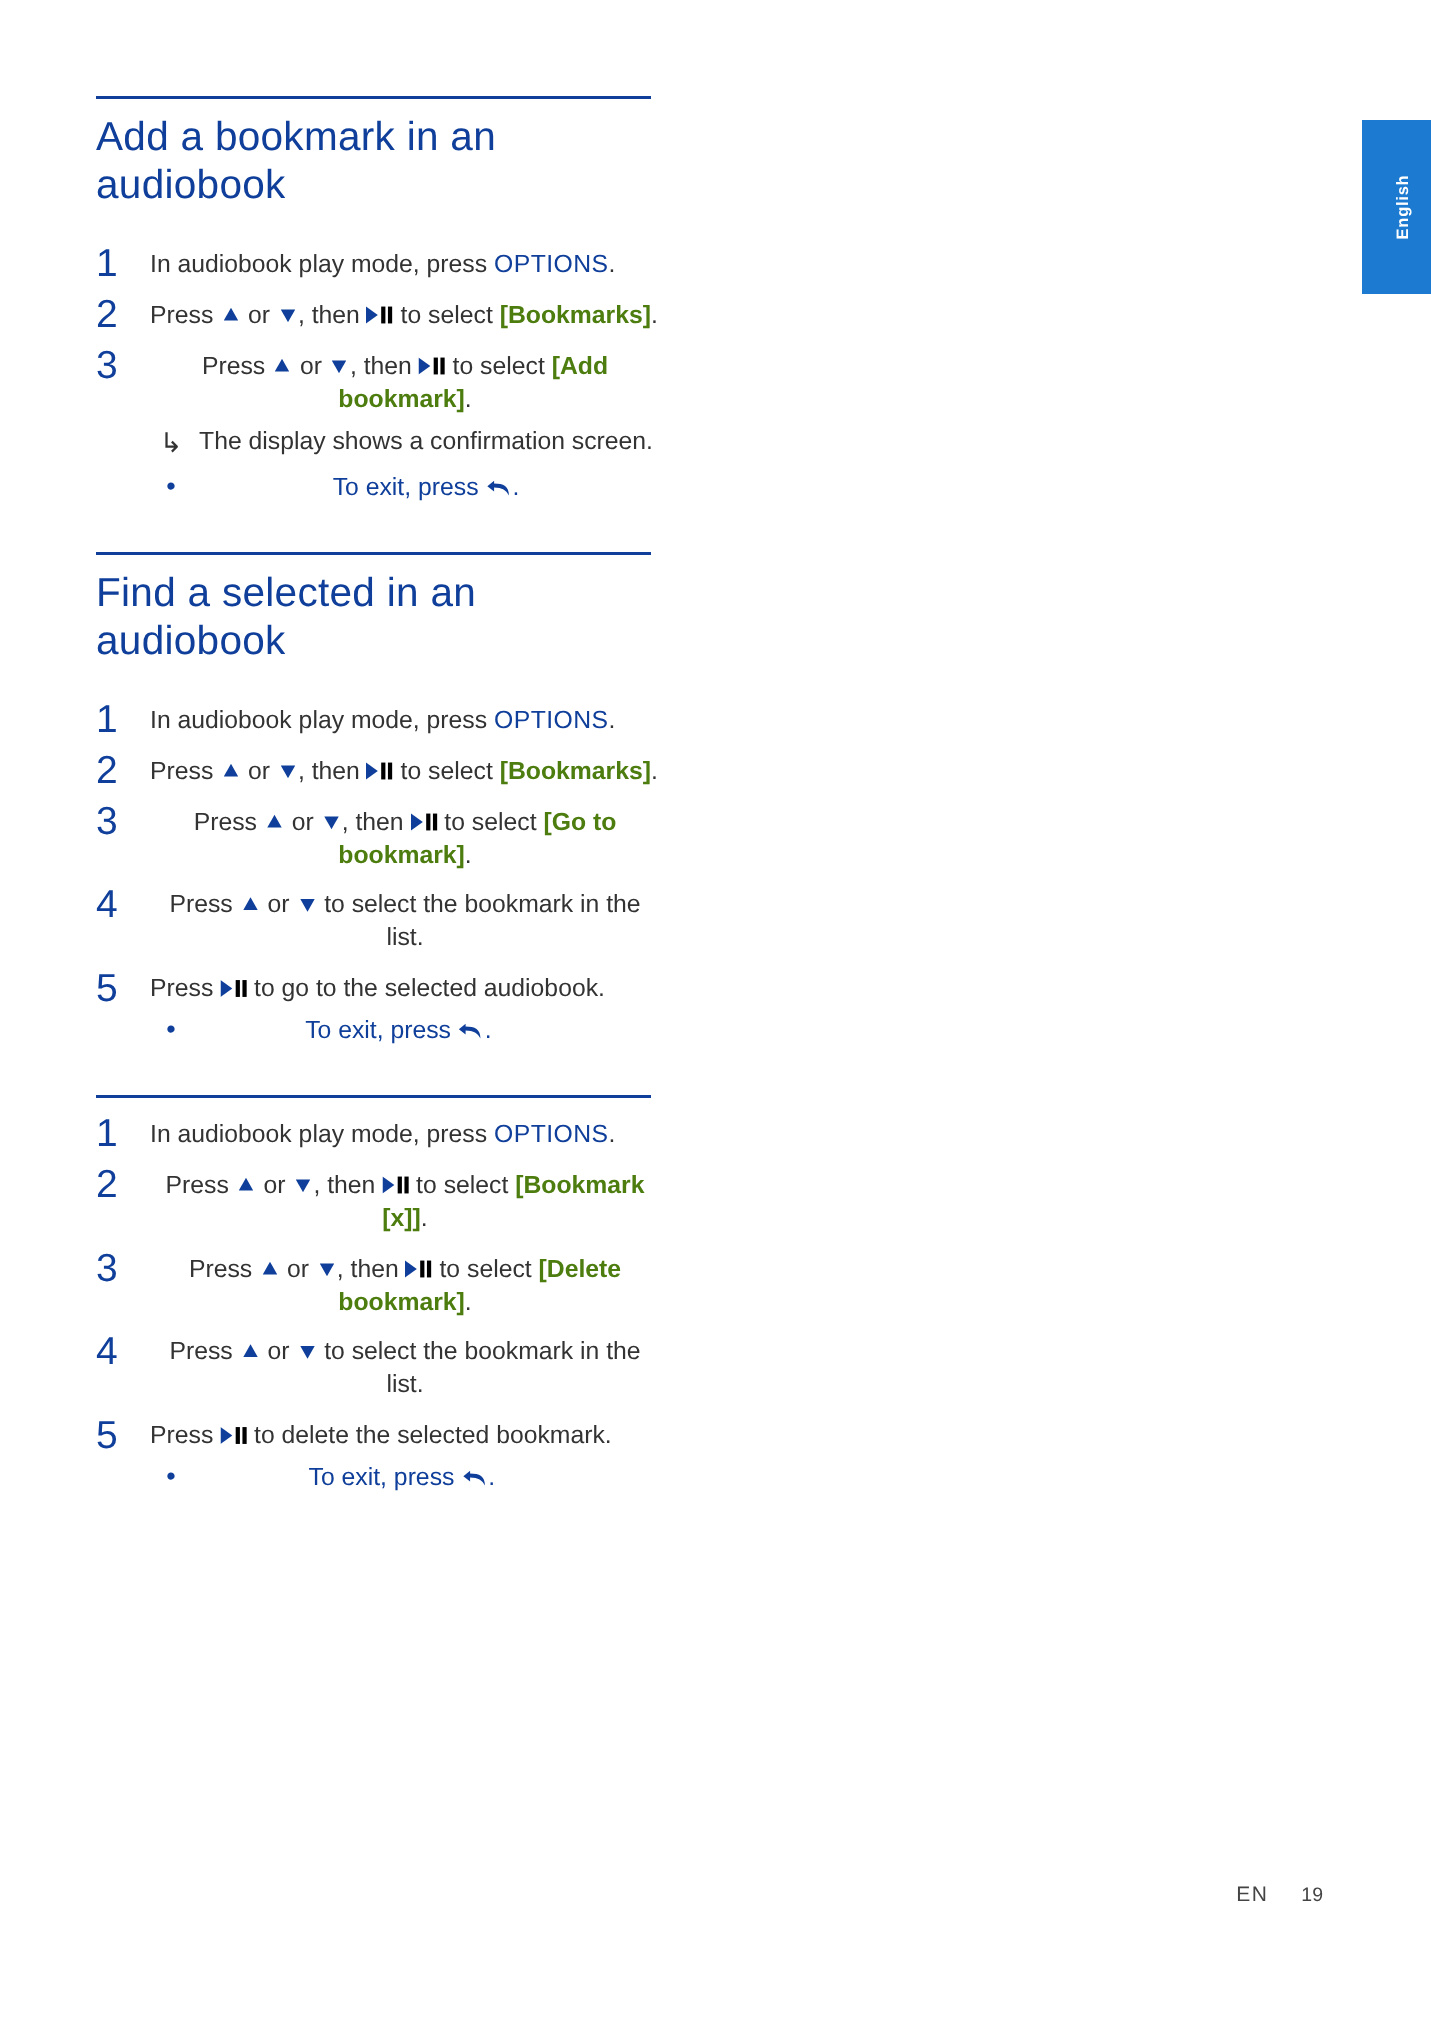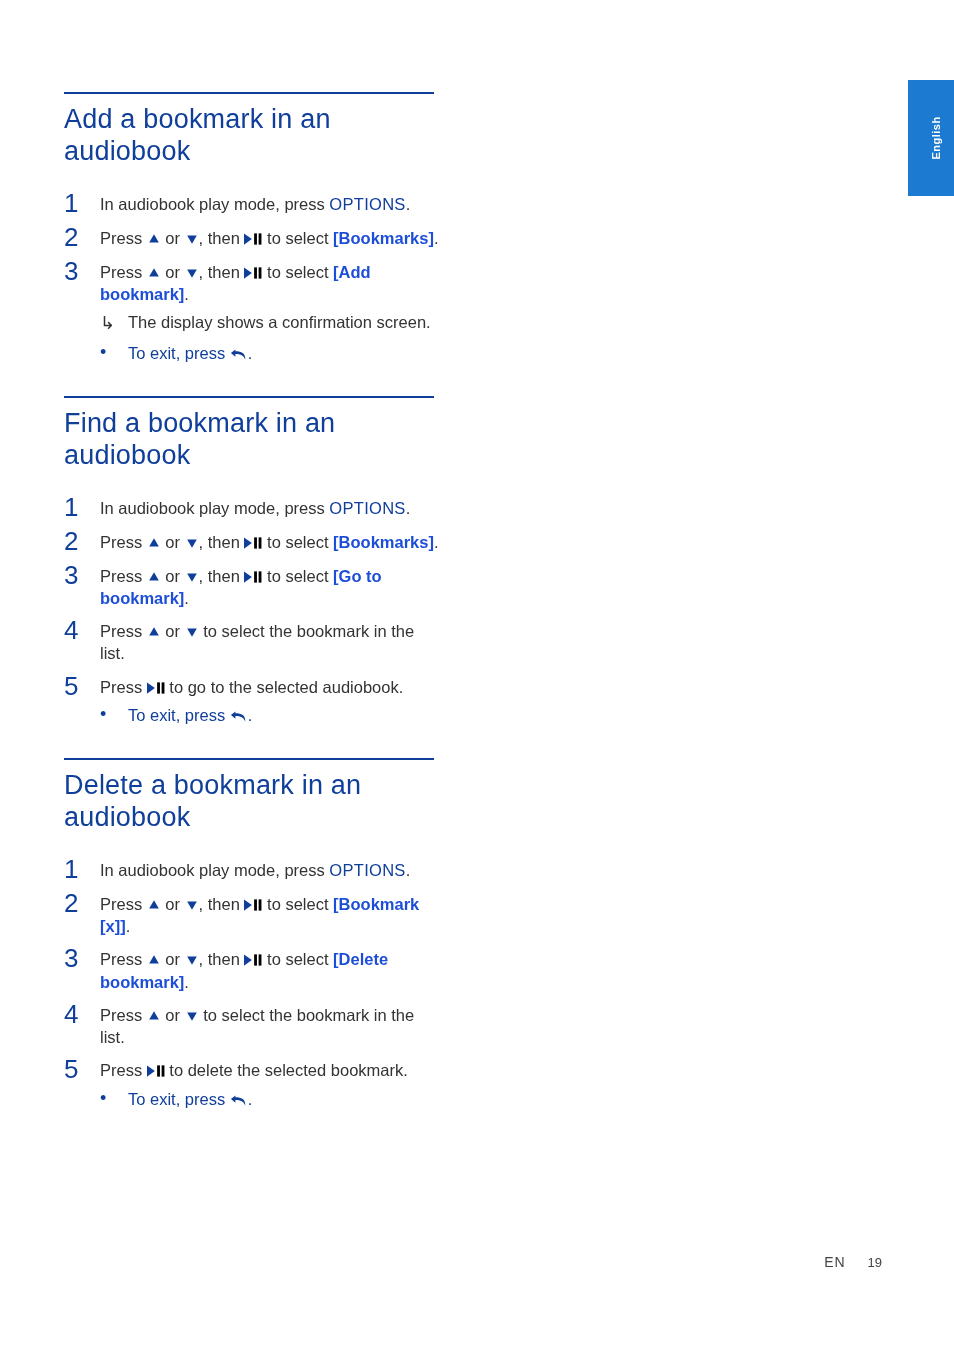--- a/index.html
+++ b/index.html
@@ -4,31 +4,31 @@
 <style>
   * { box-sizing: border-box; margin: 0; padding: 0; }
   html, body { width: 954px; height: 1350px; background: #fff; font-family: "Gill Sans", "Gill Sans MT", "Segoe UI", Arial, sans-serif; color: #222; }
   .page { position: relative; width: 954px; height: 1350px; padding: 64px 0 0 0; }
   .col { width: 376px; margin-left: 64px; }
   .rule { border-top: 2px solid #0f3f9a; width: 370px; margin-bottom: 10px; }
   h2.section-title { font-weight: 400; color: #0f3f9a; font-size: 27px; line-height: 1.18; margin-bottom: 22px; letter-spacing: 0.2px; }
   .steps { list-style: none; }
   .step { display: flex; margin-bottom: 8px; }
   .num { color: #0f3f9a; font-size: 26px; font-weight: 500; width: 36px; flex-shrink: 0; line-height: 1.0; }
-  .body { font-size: 16.5px; line-height: 1.35; color: #333; padding-top: 3px; }
-  .body .bold { font-weight: 600; color: #1d4ed8; }
+  .body { font-size: 16.5px; line-height: 1.35; color: #333; padding-top: 3px; text-align: center; }
+  .body .bold { font-weight: 600; color: #4d7c0f; }
   .opt { color: #0f3f9a; letter-spacing: 0.3px; }
   .sub { display: flex; margin-top: 6px; margin-left: 0; font-size: 16.5px; color: #333; }
   .sub .arrow { width: 28px; flex-shrink: 0; font-size: 18px; color: #333; }
   .sub .bullet { width: 28px; flex-shrink: 0; color: #0f3f9a; font-size: 18px; line-height: 1.2; }
   .sub .subtxt { flex: 1; }
   svg.icon { width: 14px; height: 12px; display: inline-block; vertical-align: -1px; }
   svg.icon path, svg.icon polygon { fill: #0f3f9a; }
   svg.icon.back { width: 18px; height: 14px; vertical-align: -2px; }
-  .section-block { margin-bottom: 32px; margin-top: 28px; }
+  .section-block { margin-bottom: 32px; }
   .side-tab { position: absolute; right: 0; top: 80px; width: 46px; height: 116px; background: #1c7bd0; }
   .side-tab span { position: absolute; color: #fff; font-size: 11px; letter-spacing: 0.5px; transform: rotate(-90deg); transform-origin: center; left: 6px; top: 52px; white-space: nowrap; font-weight: 600; }
   .footer { position: absolute; bottom: 80px; right: 72px; font-size: 14px; color: #444; }
   .footer .lang { letter-spacing: 1px; margin-right: 18px; }
   .footer .pg { font-size: 13px; }
 </style>
 </head>
 <body>
 
 <div class="page">
@@ -74,21 +74,21 @@
                 <span class="bullet">•</span>
                 <span class="subtxt" style="color:#0f3f9a;"><span style="">To exit, press </span><svg class="icon back" viewBox="0 0 20 14">
                     <path d="M6 2 L1 6 L6 10 L6 7 C12 7 15 9 17 13 C17 6 13 4 6 4 Z"></path>
                   </svg><span style="">.</span></span>
               </div></div>
           </div>
         </div>
       </div>
       <div class="section-block">
         <div class="rule"></div>
-        <h2 class="section-title">Find a bookmark in an audiobook</h2>
+        <h2 class="section-title">Find a selected in an audiobook</h2>
         <div class="steps">
           <div class="step">
             <div class="num">1</div>
             <div class="body"><span style="">In audiobook play mode, press </span><span class="opt">OPTIONS</span><span style="">.</span></div>
           </div>
           <div class="step">
             <div class="num">2</div>
             <div class="body"><span style="">Press </span><svg class="icon" viewBox="0 0 10 10">
                 <polygon points="5,1 9,8 1,8"></polygon>
               </svg><span style=""> or </span><svg class="icon" viewBox="0 0 10 10">
@@ -129,21 +129,20 @@
                 <span class="bullet">•</span>
                 <span class="subtxt" style="color:#0f3f9a;"><span style="color:#0f3f9a;">To exit, press </span><svg class="icon back" viewBox="0 0 20 14">
                     <path d="M6 2 L1 6 L6 10 L6 7 C12 7 15 9 17 13 C17 6 13 4 6 4 Z"></path>
                   </svg><span style="color:#0f3f9a;">.</span></span>
               </div></div>
           </div>
         </div>
       </div>
       <div class="section-block">
         <div class="rule"></div>
-        <h2 class="section-title">Delete a bookmark in an audiobook</h2>
         <div class="steps">
           <div class="step">
             <div class="num">1</div>
             <div class="body"><span style="">In audiobook play mode, press </span><span class="opt">OPTIONS</span><span style="">.</span></div>
           </div>
           <div class="step">
             <div class="num">2</div>
             <div class="body"><span style="">Press </span><svg class="icon" viewBox="0 0 10 10">
                 <polygon points="5,1 9,8 1,8"></polygon>
               </svg><span style=""> or </span><svg class="icon" viewBox="0 0 10 10">

